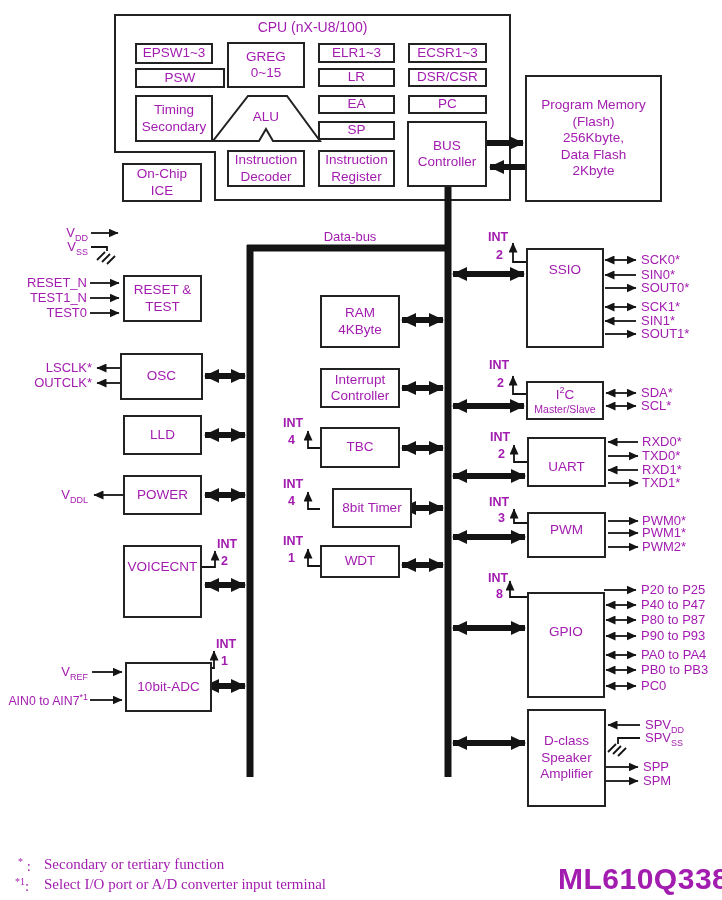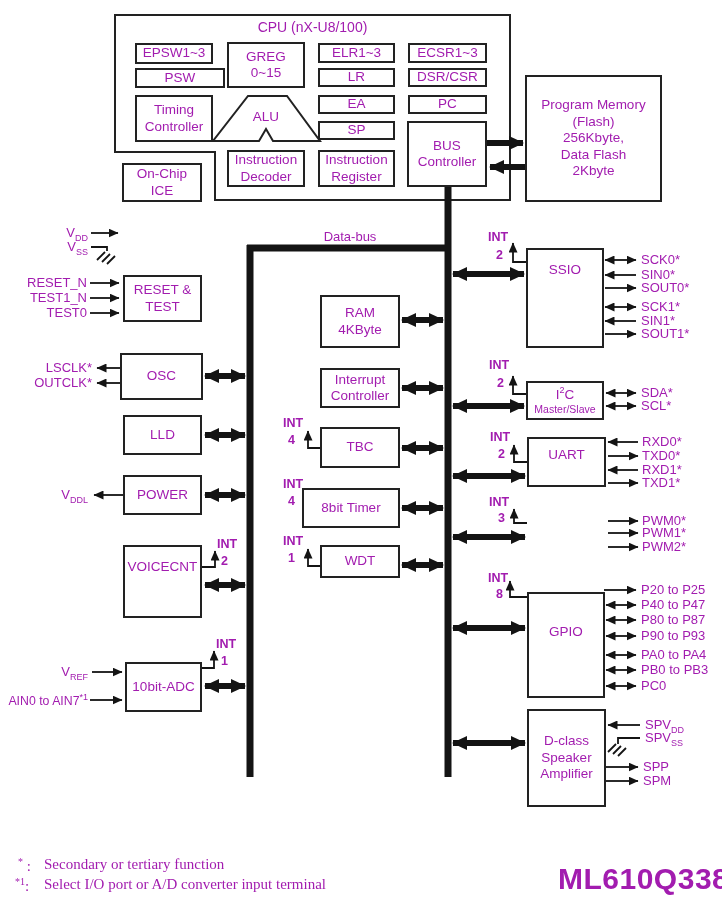--- a/index.html
+++ b/index.html
@@ -135,21 +135,21 @@
       <path d="M527,523 H514 V509" marker-end="url(#ahs)"></path>
       <path d="M527,597 H510 V581" marker-end="url(#ahs)"></path>
     </g>
   </svg>
 
   <div class="cpu-title" style="left:115px;top:19px;width:395px">CPU (nX-U8/100)</div>
 
   <div class="box" style="left:135px;top:43px;width:78px;height:21px">EPSW1~3</div>
   <div class="box" style="left:135px;top:68px;width:90px;height:20px">PSW</div>
   <div class="box" style="left:135px;top:95px;width:78px;height:47px">Timing
-Controller</div>
+Secondary</div>
   <div class="box" style="left:227px;top:42px;width:78px;height:46px">GREG
 0~15</div>
   <div class="lbl" style="left:249px;top:110px;width:34px;text-align:center;font-size:13.5px">ALU</div>
   <div class="box" style="left:227px;top:150px;width:78px;height:37px">Instruction
 Decoder</div>
   <div class="box" style="left:318px;top:43px;width:77px;height:20px">ELR1~3</div>
   <div class="box" style="left:318px;top:68px;width:77px;height:19px">LR</div>
   <div class="box" style="left:318px;top:95px;width:77px;height:19px">EA</div>
   <div class="box" style="left:318px;top:121px;width:77px;height:19px">SP</div>
   <div class="box" style="left:318px;top:150px;width:77px;height:37px">Instruction
@@ -186,34 +186,34 @@
 
   <div class="lbl r" style="left:38px;top:488px;width:50px"><span>V</span><sub>DDL</sub></div>
   <div class="box" style="left:123px;top:475px;width:79px;height:40px">POWER</div>
 
   <div class="box topalign" style="left:123px;top:545px;width:79px;height:73px;padding-top:12px">VOICECNT</div>
   <div class="int" style="left:217px;top:537px">INT</div>
   <div class="int" style="left:221px;top:554px">2</div>
 
   <div class="lbl r" style="left:38px;top:665px;width:50px"><span>V</span><sub>REF</sub></div>
   <div class="lbl r small" style="left:3px;top:693px;width:85px"><span>AIN0 to AIN7</span><sup>*1</sup></div>
-  <div class="box" style="left:125px;top:662px;width:77px;height:50px">10bit-ADC</div>
+  <div class="box" style="left:125px;top:662px;width:87px;height:50px">10bit-ADC</div>
   <div class="int" style="left:216px;top:637px">INT</div>
   <div class="int" style="left:221px;top:654px">1</div>
 
   <div class="box" style="left:320px;top:295px;width:80px;height:53px">RAM
 4KByte</div>
   <div class="box" style="left:320px;top:368px;width:80px;height:40px">Interrupt
 Controller</div>
 
   <div class="box" style="left:320px;top:427px;width:80px;height:41px">TBC</div>
   <div class="int" style="left:283px;top:416px">INT</div>
   <div class="int" style="left:288px;top:433px">4</div>
 
-  <div class="box" style="left:302px;top:488px;width:98px;height:40px">8bit Timer</div>
+  <div class="box" style="left:332px;top:488px;width:80px;height:40px">8bit Timer</div>
   <div class="int" style="left:283px;top:477px">INT</div>
   <div class="int" style="left:288px;top:494px">4</div>
 
   <div class="box" style="left:320px;top:545px;width:80px;height:33px">WDT</div>
   <div class="int" style="left:283px;top:534px">INT</div>
   <div class="int" style="left:288px;top:551px">1</div>
 
   <div class="box topalign" style="left:526px;top:248px;width:78px;height:100px;padding-top:12px">SSIO</div>
   <div class="int" style="left:488px;top:230px">INT</div>
   <div class="int" style="left:496px;top:248px">2</div>
@@ -226,28 +226,29 @@
 
   <div class="box" style="left:526px;top:381px;width:78px;height:39px;flex-direction:column">
     <div><span>I</span><sup>2</sup><span>C</span></div>
     <div class="sub2">Master/Slave</div>
   </div>
   <div class="int" style="left:489px;top:358px">INT</div>
   <div class="int" style="left:497px;top:376px">2</div>
   <div class="lbl" style="left:641px;top:386px">SDA*</div>
   <div class="lbl" style="left:641px;top:399px">SCL*</div>
 
-  <div class="box topalign" style="left:527px;top:437px;width:79px;height:50px;padding-top:8px">UART</div>
+  <div class="box topalign" style="left:527px;top:437px;width:79px;height:50px;padding-top:20px">UART</div>
   <div class="int" style="left:490px;top:430px">INT</div>
   <div class="int" style="left:498px;top:447px">2</div>
   <div class="lbl" style="left:642px;top:435px">RXD0*</div>
   <div class="lbl" style="left:642px;top:449px">TXD0*</div>
   <div class="lbl" style="left:642px;top:463px">RXD1*</div>
   <div class="lbl" style="left:642px;top:476px">TXD1*</div>
 
+  <div class="box topalign" style="left:527px;top:512px;width:79px;height:46px;padding-top:8px">PWM</div>
   <div class="int" style="left:489px;top:495px">INT</div>
   <div class="int" style="left:498px;top:511px">3</div>
   <div class="lbl" style="left:642px;top:514px">PWM0*</div>
   <div class="lbl" style="left:642px;top:526px">PWM1*</div>
   <div class="lbl" style="left:642px;top:540px">PWM2*</div>
 
   <div class="box topalign" style="left:527px;top:592px;width:78px;height:106px;padding-top:30px">GPIO</div>
   <div class="int" style="left:488px;top:571px">INT</div>
   <div class="int" style="left:496px;top:587px">8</div>
   <div class="lbl" style="left:641px;top:583px">P20 to P25</div>

